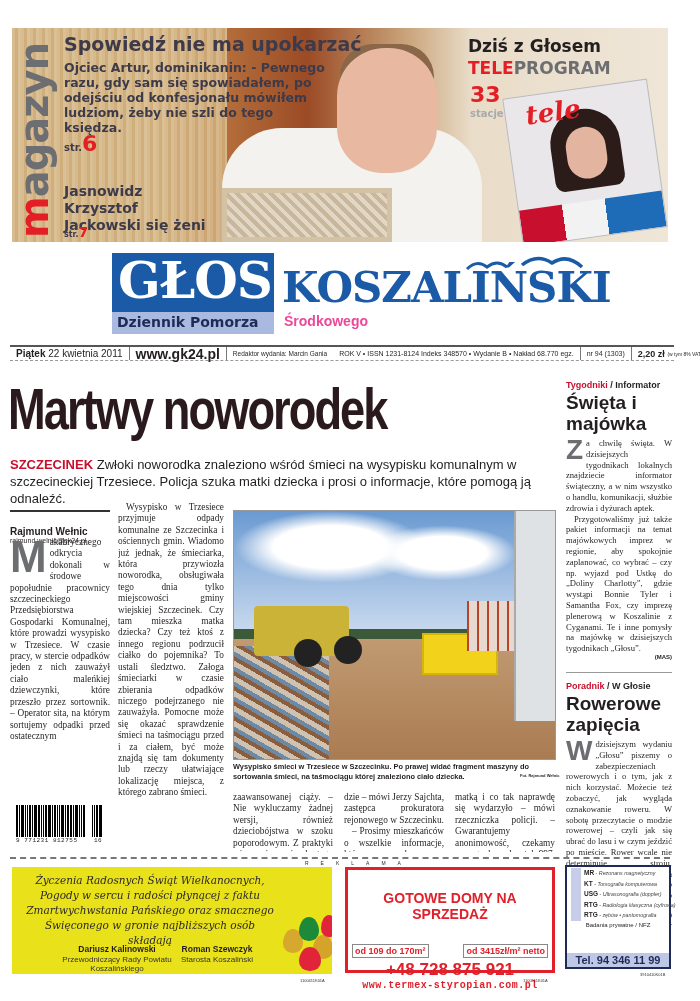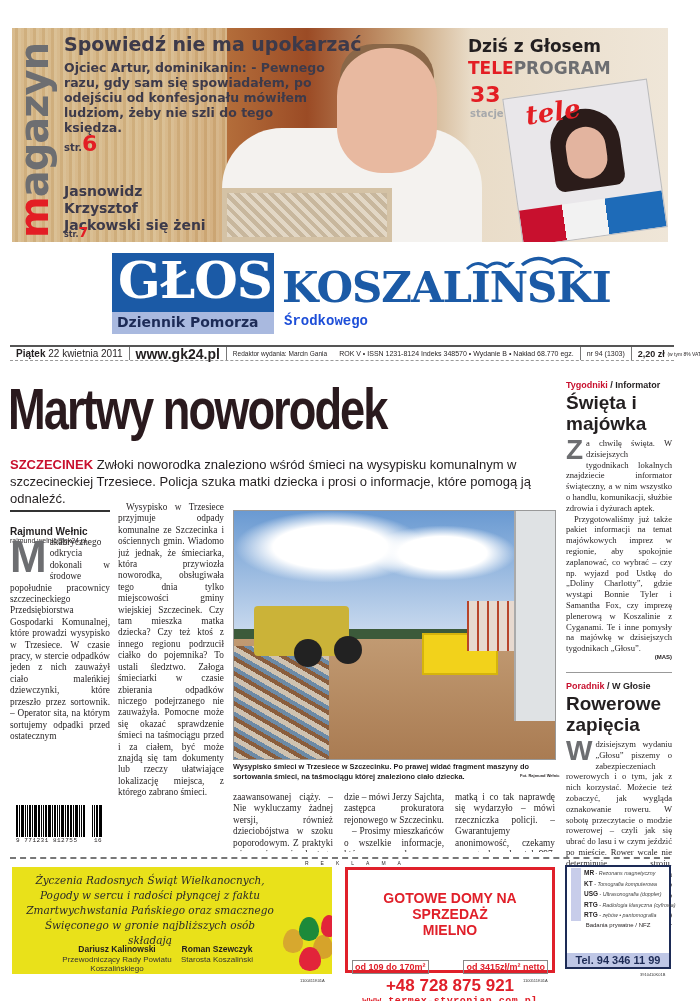--- a/index.html
+++ b/index.html
@@ -34,21 +34,21 @@
 #magazine .face{position:absolute;left:40px;top:20px;width:70px;height:80px;background:#2b1c1a;border-radius:35px 35px 10px 10px}
 #magazine .face2{position:absolute;left:55px;top:38px;width:40px;height:52px;background:#e3b49f;border-radius:20px}
 #magazine .strip{position:absolute;left:0;bottom:0;width:100%;height:36px;background:linear-gradient(90deg,#c8102e 0 30%,#f2f2f2 30% 60%,#1e6bb8 60% 100%)}
 
 
 #masthead{position:absolute;left:112px;top:253px;width:480px;height:80px}
 #glos-box{position:absolute;left:0;top:0;width:162px;height:59px;background:#1b5aa6}
 #glos-word{position:absolute;left:6px;top:-2px;font-family:"DejaVu Serif",serif;font-weight:bold;font-size:50px;color:#fff;letter-spacing:-1px}
 #dp-box{position:absolute;left:0;top:59px;width:162px;height:22px;background:#a9b9df;font-family:"DejaVu Sans",sans-serif;font-weight:bold;font-size:14px;color:#1d2b56;padding:2px 5px;white-space:nowrap}
 #kosz-word{position:absolute;left:170px;top:10px;font-family:"DejaVu Serif",serif;font-weight:bold;font-size:42px;color:#1b5aa6;letter-spacing:-1px;white-space:nowrap}
-#srod-word{position:absolute;left:172px;top:60px;font-family:Liberation Mono, monospace;font-weight:bold;font-size:14px;color:#1d4ed8}
+#srod-word{position:absolute;left:172px;top:60px;font-family:Liberation Sans, sans-serif;font-weight:bold;font-size:14px;color:#ec4899}
 #gulls{position:absolute;left:350px;top:0;width:140px;height:22px}
 
 
 #infobar{position:absolute;left:10px;top:345px;width:664px;height:16px;border-top:2px solid #555;border-bottom:1px dashed #999;font-family:"Liberation Sans",sans-serif;font-size:8px;color:#231f20;display:flex;align-items:center}
 #infobar .cell{padding:0 6px;height:100%;display:flex;align-items:center;border-right:1px solid #777;white-space:nowrap}
 #infobar .date{width:137px;font-size:10px}
 #infobar .date b{font-weight:bold}
 #infobar .url{font-weight:bold;font-size:14px}
 #infobar .ed{flex:1;font-size:6.5px;border-right:none}
 #infobar .issn{font-size:7px;border-left:none}
@@ -300,21 +300,20 @@
     <div class="egg" style="left:22px;top:10px;width:20px;height:24px;background:#1d8a3a"></div>
     <div class="egg" style="left:36px;top:28px;width:20px;height:24px;background:#d6a32a"></div>
     <div class="egg" style="left:22px;top:40px;width:22px;height:24px;background:#e2243a"></div>
     <div class="egg" style="left:44px;top:8px;width:16px;height:22px;background:#e2243a"></div>
   </div>
 </div>
 <div class="adcode" style="left:300px;top:978px">1100411K01A</div>
 
 <div id="ad-house">
   <div class="t1">GOTOWE DOMY NA SPRZEDAŻ</div>
-  <div class="t2">MIELNO</div>
   <div class="row">
     <span>od 109 do 170m²</span>
     <span>od 3415zł/m² netto</span>
   </div>
   <div class="phone">+48 728 875 921</div>
   <div class="www">www.termex-styropian.com.pl</div>
 </div>
 <div class="adcode" style="left:523px;top:978px">1100511K01A</div>
 
 <div id="ad-nzoz">

